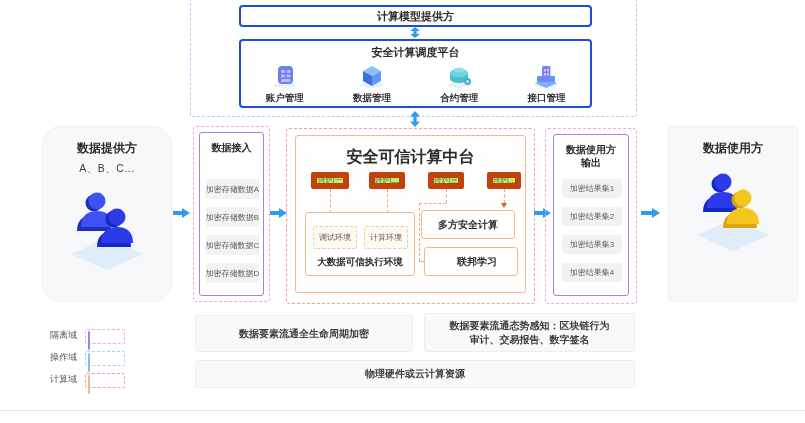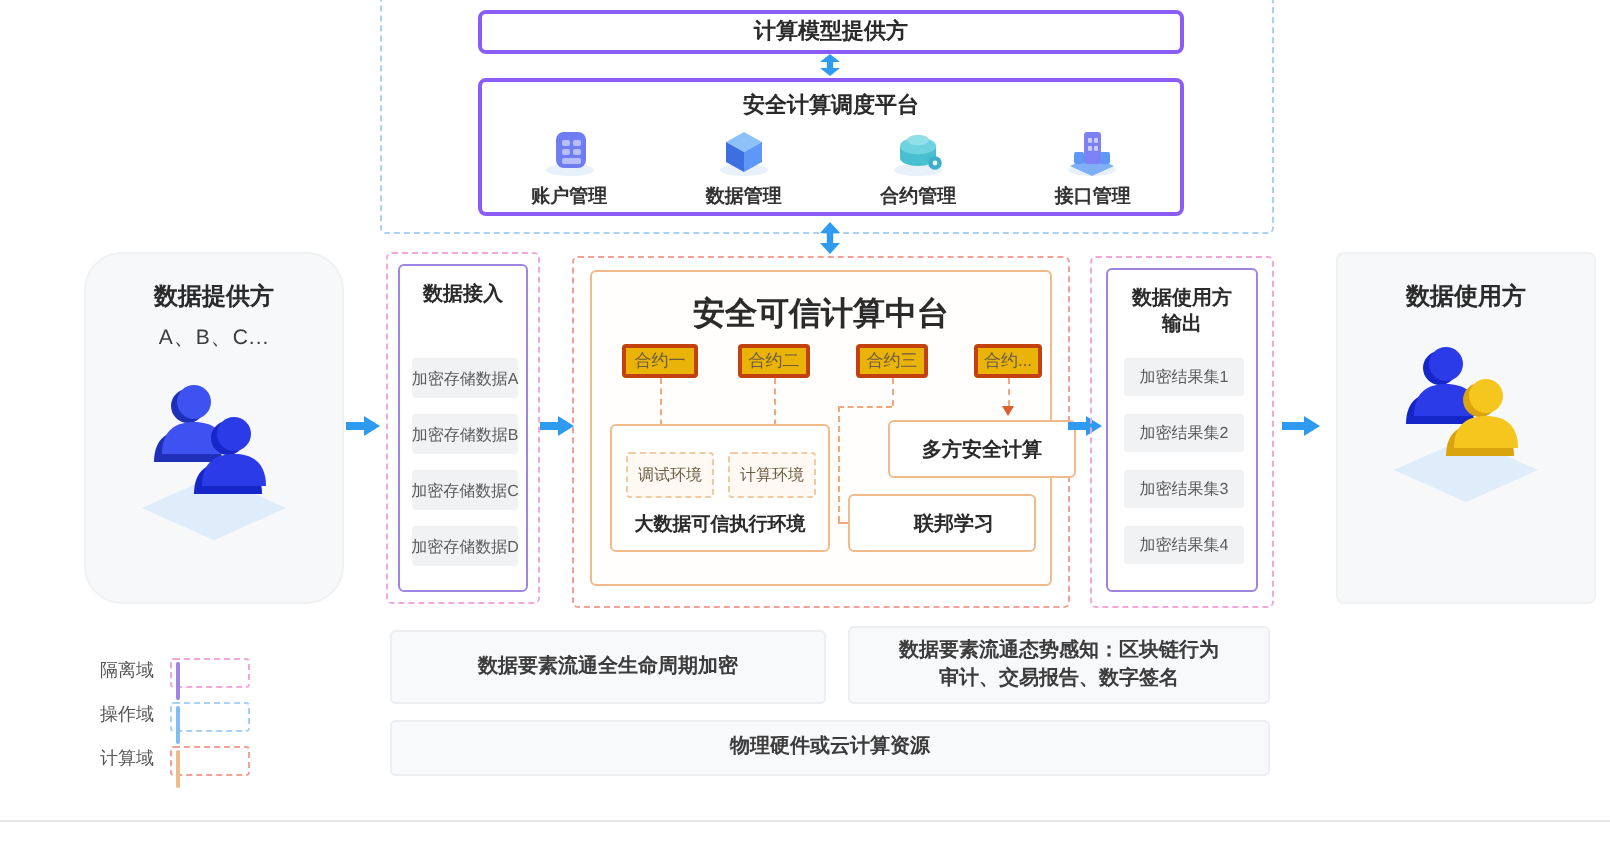--- a/index.html
+++ b/index.html
@@ -8,42 +8,42 @@
   .canvas { position:relative; width:805px; height:423px; background:#ffffff; overflow:hidden; }
 
   .abs { position:absolute; }
 
   
   .dash-op   { border:1px dashed #A8D2F3; border-radius:3px; }
   .dash-iso  { border:1px dashed #F2A8DC; border-radius:3px; }
   .dash-cmp  { border:1px dashed #F3A196; border-radius:3px; }
 
   
-  .blue-box { background:#ffffff; border:2px solid #8b5cf6; border-radius:4px; }
+  .blue-box { background:#ffffff; border:2px solid #1d4ed8; border-radius:4px; }
   .top-title { font-size:11px; font-weight:bold; color:#2b2b2b; text-align:center; }
 
   .modules { position:absolute; left:0; right:0; top:22px; display:flex; justify-content:space-around; }
   .module { display:flex; flex-direction:column; align-items:center; width:80px; }
   .module .mlabel { font-size:9.5px; font-weight:600; color:#333; margin-top:3px; white-space:nowrap; }
 
   
   .panel { background:#F6F8FA; border:1px solid #EFF1F3; border-radius:4px; text-align:center; }
   .panel .ptitle { font-size:12px; font-weight:bold; color:#2b2b2b; margin-top:13px; }
   .panel .psub { font-size:10.5px; color:#3c3c3c; margin-top:5px; letter-spacing:.5px; }
 
   
   .iso-inner { background:#ffffff; border:1px solid #9D85E0; border-radius:3px; text-align:center; }
   .iso-title { font-size:10px; font-weight:bold; color:#2b2b2b; margin-top:9px; line-height:12px; }
   .gray-item { position:absolute; background:#F1F2F4; border-radius:2px; font-size:8px; color:#5a5a5a;
                display:flex; align-items:center; justify-content:center; white-space:nowrap; }
 
   
   .cmp-inner { background:#FFFEFC; border:1.5px solid #F0BA8A; border-radius:3px; }
   .cmp-title { font-size:16px; font-weight:bold; color:#2b2b2b; text-align:center; margin-top:11px; }
-  .contract { position:absolute; height:17px; background:#eab308; border:2px solid #c2410c; border-radius:2px;
+  .contract { position:absolute; height:17px; background:#bef264; border:6px solid #c2410c; border-radius:2px;
               font-size:8.5px; color:#6b5b43; display:flex; align-items:center; justify-content:center; white-space:nowrap; }
   .orange-box { position:absolute; background:#ffffff; border:1.5px solid #F0BA8A; border-radius:3px;
                 display:flex; align-items:center; justify-content:center; font-size:10px; font-weight:bold; color:#2b2b2b; }
   .env-box { position:absolute; background:#FEFAF3; border:1px dashed #F0CBA2; border-radius:2px;
              font-size:8px; color:#6b5b43; display:flex; align-items:center; justify-content:center; }
   .tee-label { position:absolute; width:100%; text-align:center; font-size:9.5px; font-weight:bold; color:#2b2b2b; }
 
   
   .con-v { position:absolute; width:0; border-left:1px dashed #F0A87C; }
   .con-h { position:absolute; height:0; border-top:1px dashed #F0A87C; }
@@ -197,21 +197,21 @@
   <div class="con-h" style="left:419px; top:203px; width:27px;"></div>
   <div class="con-v" style="left:419px; top:203px; height:58px;"></div>
   <div class="con-h" style="left:419px; top:261px; width:6px;"></div>
   <div class="ah-right" style="left:425px; top:257.5px;"></div>
 
   <div class="orange-box" style="left:305px; top:212px; width:110px; height:64px;"></div>
   <div class="env-box" style="left:313px; top:226px; width:44px; height:23px;">调试环境</div>
   <div class="env-box" style="left:364px; top:226px; width:44px; height:23px;">计算环境</div>
   <div class="tee-label abs" style="left:305px; top:256px; width:110px;">大数据可信执行环境</div>
 
-  <div class="orange-box" style="left:444px; top:210px; width:94px; height:29px;">多方安全计算</div>
+  <div class="orange-box" style="left:421px; top:210px; width:94px; height:29px;">多方安全计算</div>
   <div class="orange-box" style="left:424px; top:247px; width:94px; height:29px;padding-left:12px;">联邦学习</div>
 
   <svg class="abs" style="left:534px; top:207px;" width="18" height="12">
     <polygon points="0,4 9,4 9,1 17,6 9,11 9,8 0,8" fill="#2E9AF0"></polygon>
   </svg>
 
   <div class="abs dash-iso" style="left:545px; top:128px; width:92px; height:176px;"></div>
   <div class="abs iso-inner" style="left:553px; top:134px; width:76px; height:162px;">
     <div class="iso-title">数据使用方</div>
     <div class="iso-title" style="margin-top:1px;">输出</div>

